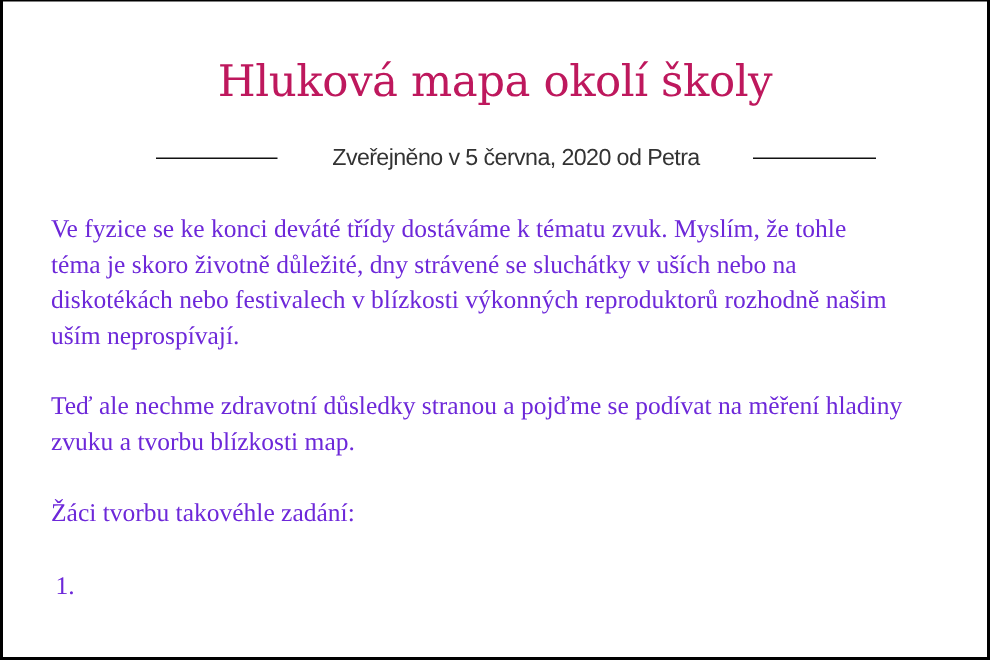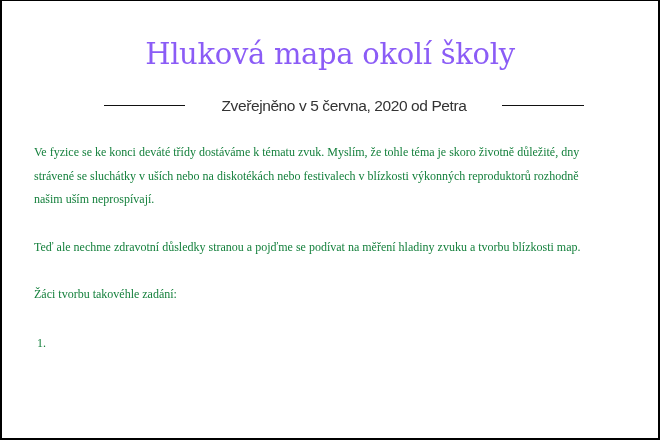--- a/index.html
+++ b/index.html
@@ -30,21 +30,21 @@
       position: absolute;
       left: 0;
       width: 656px;
       top: 33px;
       margin: 0;
       text-align: center;
       font-family: "DejaVu Serif", "Liberation Serif", serif;
       font-weight: normal;
       font-size: 29px;
       line-height: 40px;
-      color: #8b5cf6;
+      color: #be185d;
       letter-spacing: -0.3px;
     }
     .meta-row {
       position: absolute;
       left: 12px;
       top: 93px;
       width: 656px;
       height: 24px;
     }
     .meta-line {
@@ -66,23 +66,23 @@
       line-height: 24px;
       color: #333;
       letter-spacing: -0.4px;
     }
     .content {
       position: absolute;
       left: 32px;
       top: 140px;
       width: 600px;
       font-family: "Liberation Serif", "DejaVu Serif", serif;
-      font-size: 12px;
+      font-size: 17px;
       line-height: 23.5px;
-      color: #15803d;
+      color: #6d28d9;
     }
     .content p {
       margin: 0 0 24px 0;
     }
     .content p.p1 { width: 560px; }
     .content p.p2 { width: 600px; }
     .content ol {
       margin: 0;
       padding: 0;
       list-style: none;

